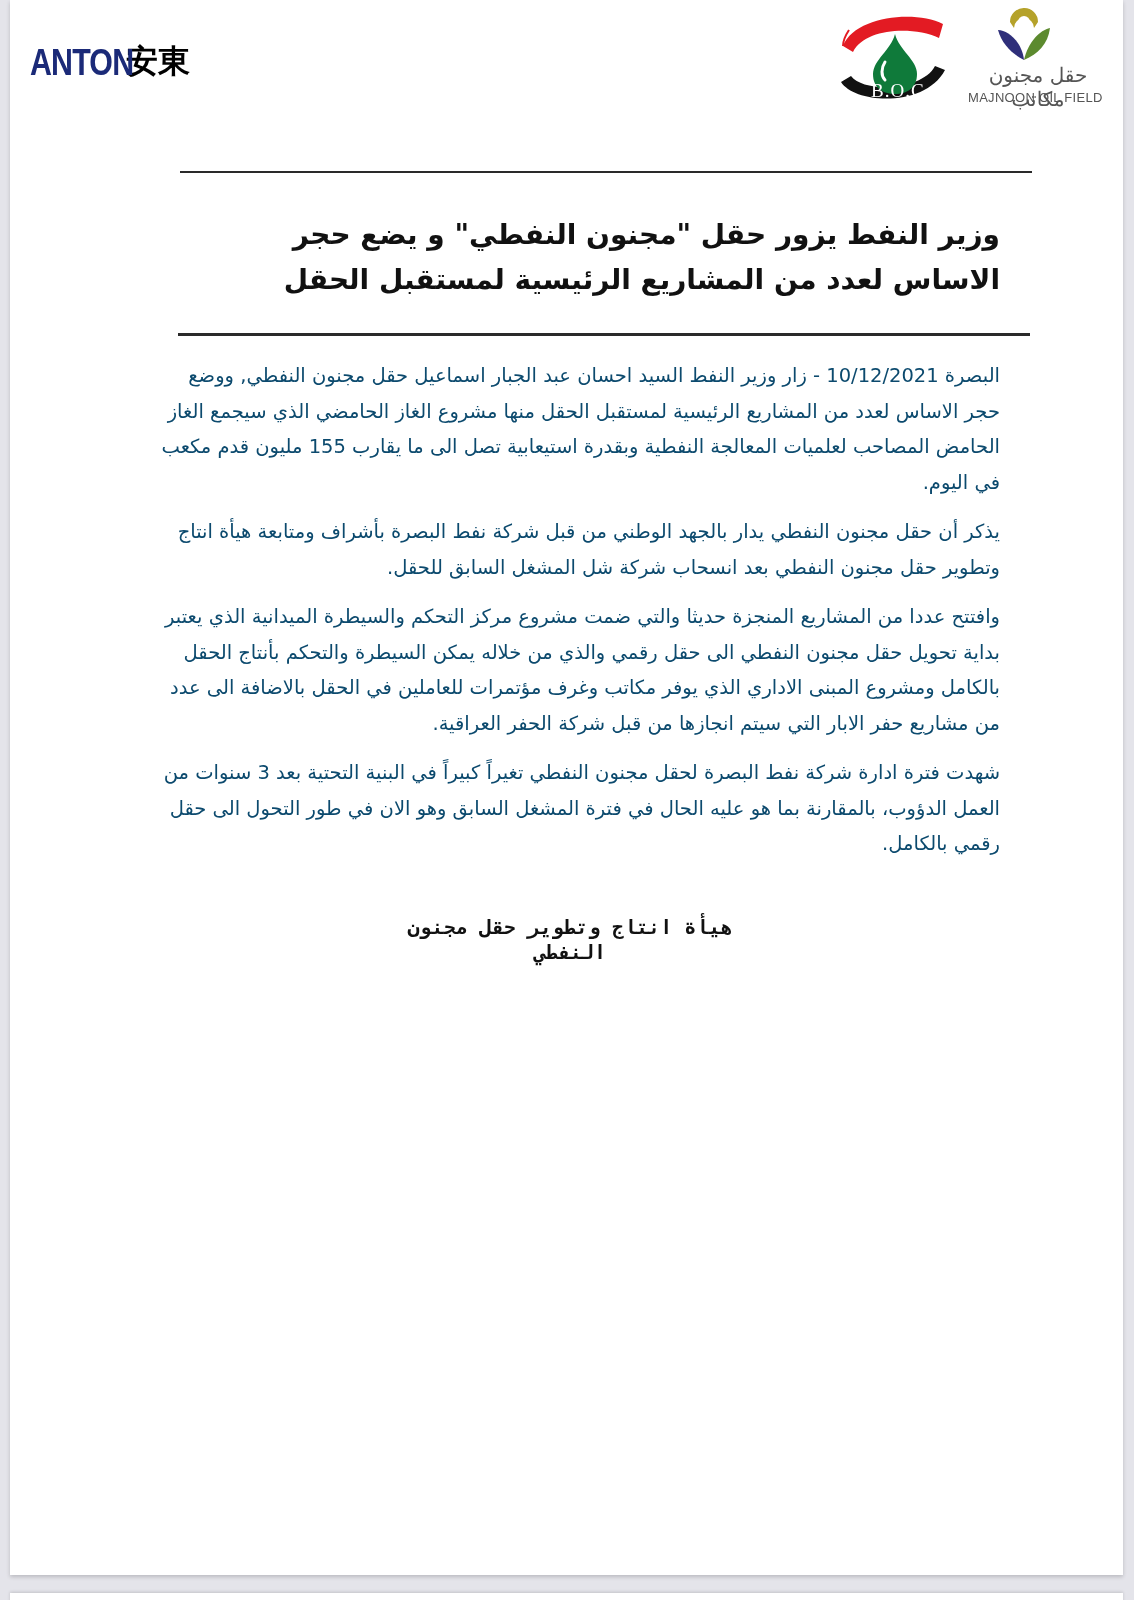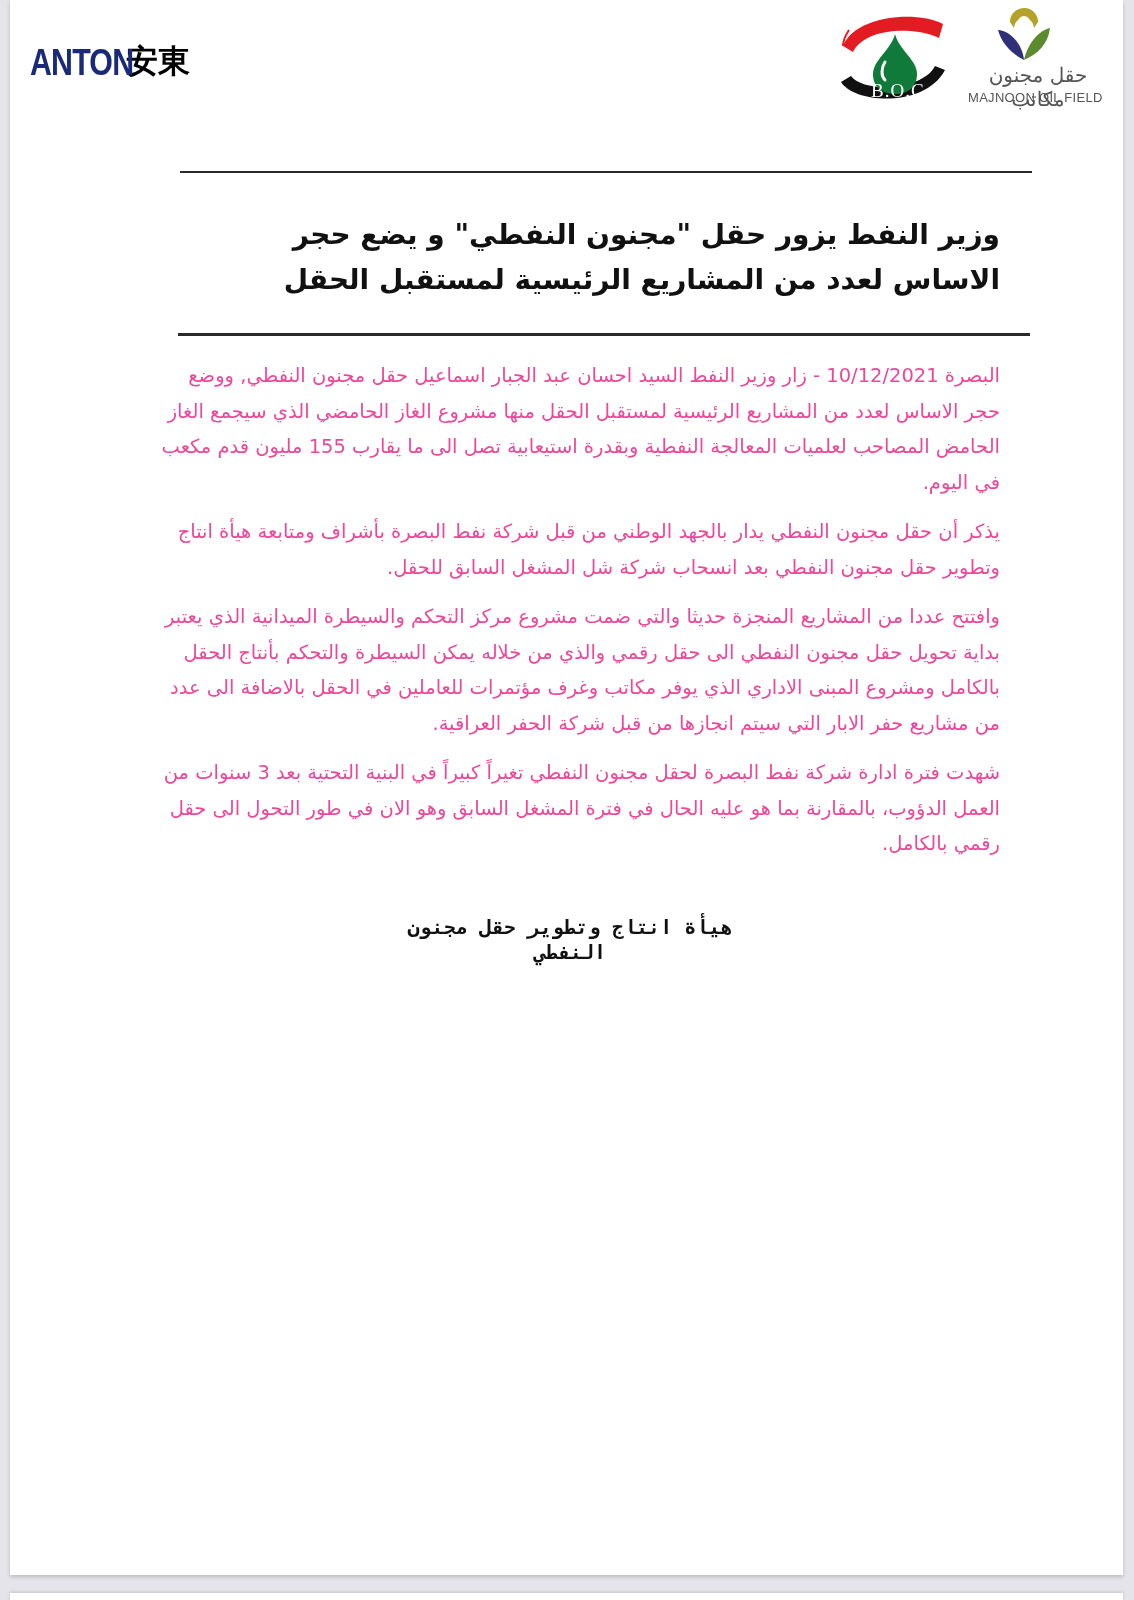--- a/index.html
+++ b/index.html
@@ -50,21 +50,21 @@
     position: absolute; left: 180px; top: 212px; width: 810px;
     direction: rtl; text-align: right;
     font-family: "DejaVu Sans", sans-serif; font-weight: bold;
     font-size: 28px; line-height: 45px; color: #111;
   }
 
   .body-text {
     position: absolute; left: 150px; top: 358px; width: 840px;
     direction: rtl; text-align: right;
     font-family: "DejaVu Sans", sans-serif;
-    font-size: 19.5px; line-height: 35.5px; color: #ec4899;
+    font-size: 19.5px; line-height: 35.5px; color: #0c4a6e;
   }
   .body-text p { margin: 0 0 14px 0; }
 
   .signature {
     position: absolute; left: 360px; top: 915px; width: 400px; text-align: center;
     direction: rtl; font-family: Liberation Mono, monospace; font-weight: bold;
     font-size: 20px; color: #111;
   }
 </style>
 </head>

